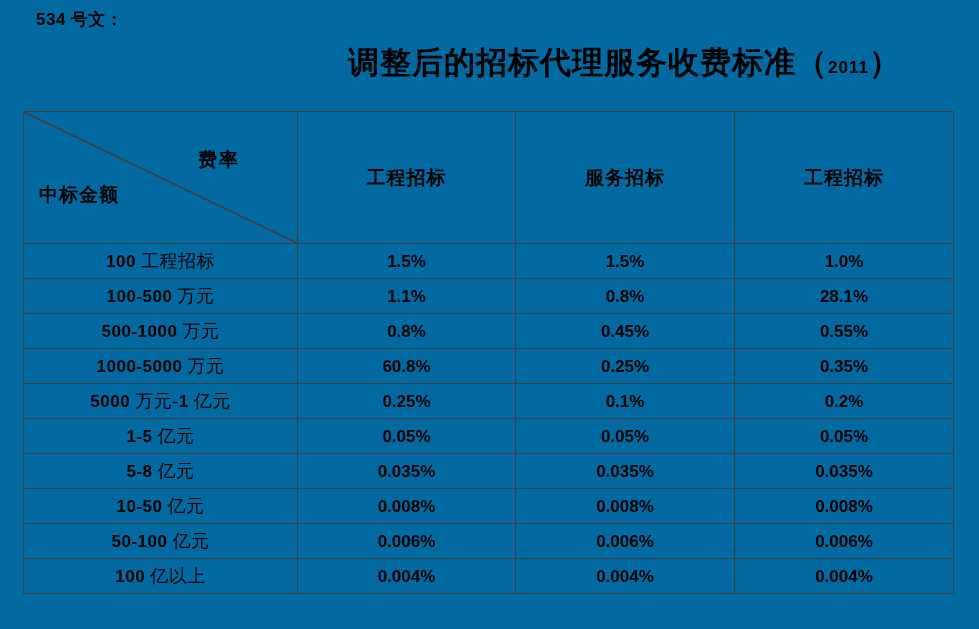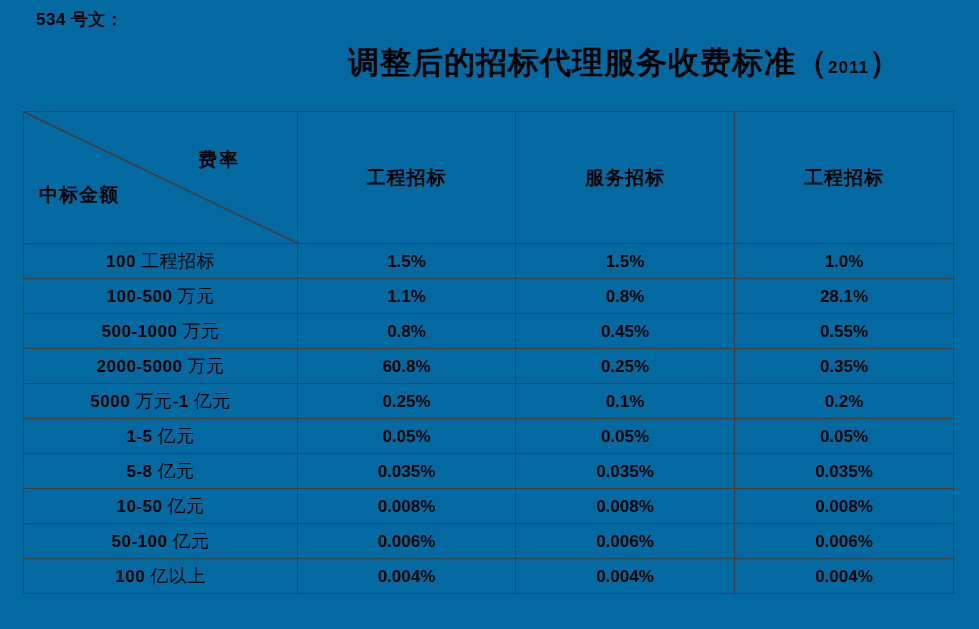--- a/index.html
+++ b/index.html
@@ -150,21 +150,21 @@
           <td class="fee-value-cell"><span class="num">0.8%</span></td>
           <td class="fee-value-cell"><span class="num">28.1%</span></td>
         </tr>
         <tr class="data-row">
           <td class="row-label-cell"><span class="num">500-1000</span><span class="cjk"> 万元</span></td>
           <td class="fee-value-cell"><span class="num">0.8%</span></td>
           <td class="fee-value-cell"><span class="num">0.45%</span></td>
           <td class="fee-value-cell"><span class="num">0.55%</span></td>
         </tr>
         <tr class="data-row">
-          <td class="row-label-cell"><span class="num">2000-5000</span><span class="cjk"> 万元</span></td>
+          <td class="row-label-cell"><span class="num">1000-5000</span><span class="cjk"> 万元</span></td>
           <td class="fee-value-cell"><span class="num">60.8%</span></td>
           <td class="fee-value-cell"><span class="num">0.25%</span></td>
           <td class="fee-value-cell"><span class="num">0.35%</span></td>
         </tr>
         <tr class="data-row">
           <td class="row-label-cell"><span class="num">5000</span><span class="cjk"> 万元-</span><span class="num">1</span><span class="cjk"> 亿元</span></td>
           <td class="fee-value-cell"><span class="num">0.25%</span></td>
           <td class="fee-value-cell"><span class="num">0.1%</span></td>
           <td class="fee-value-cell"><span class="num">0.2%</span></td>
         </tr>

